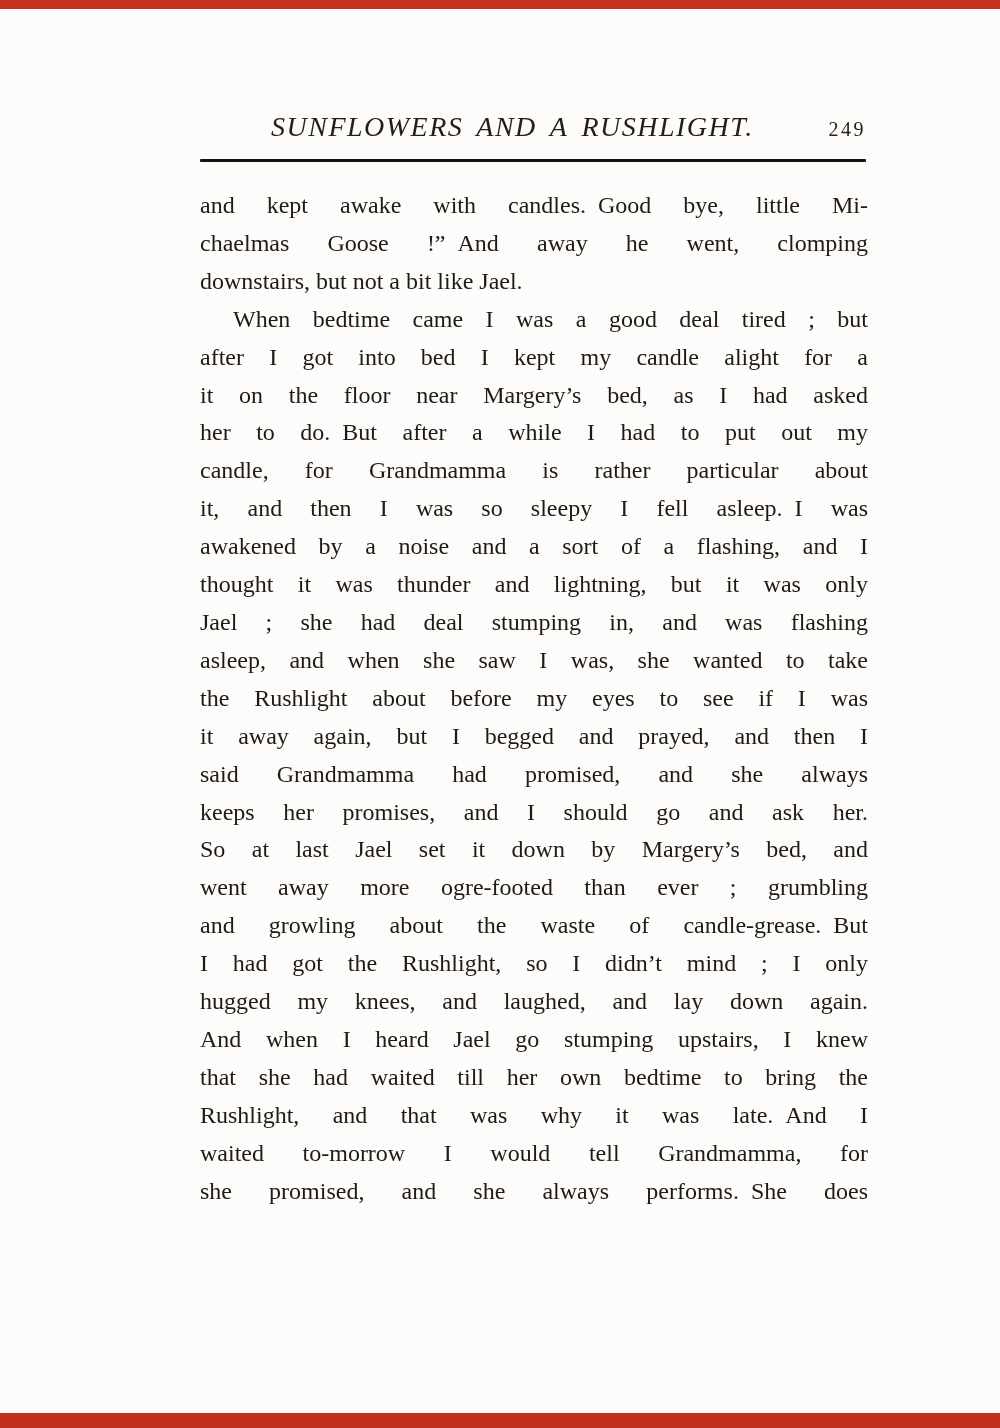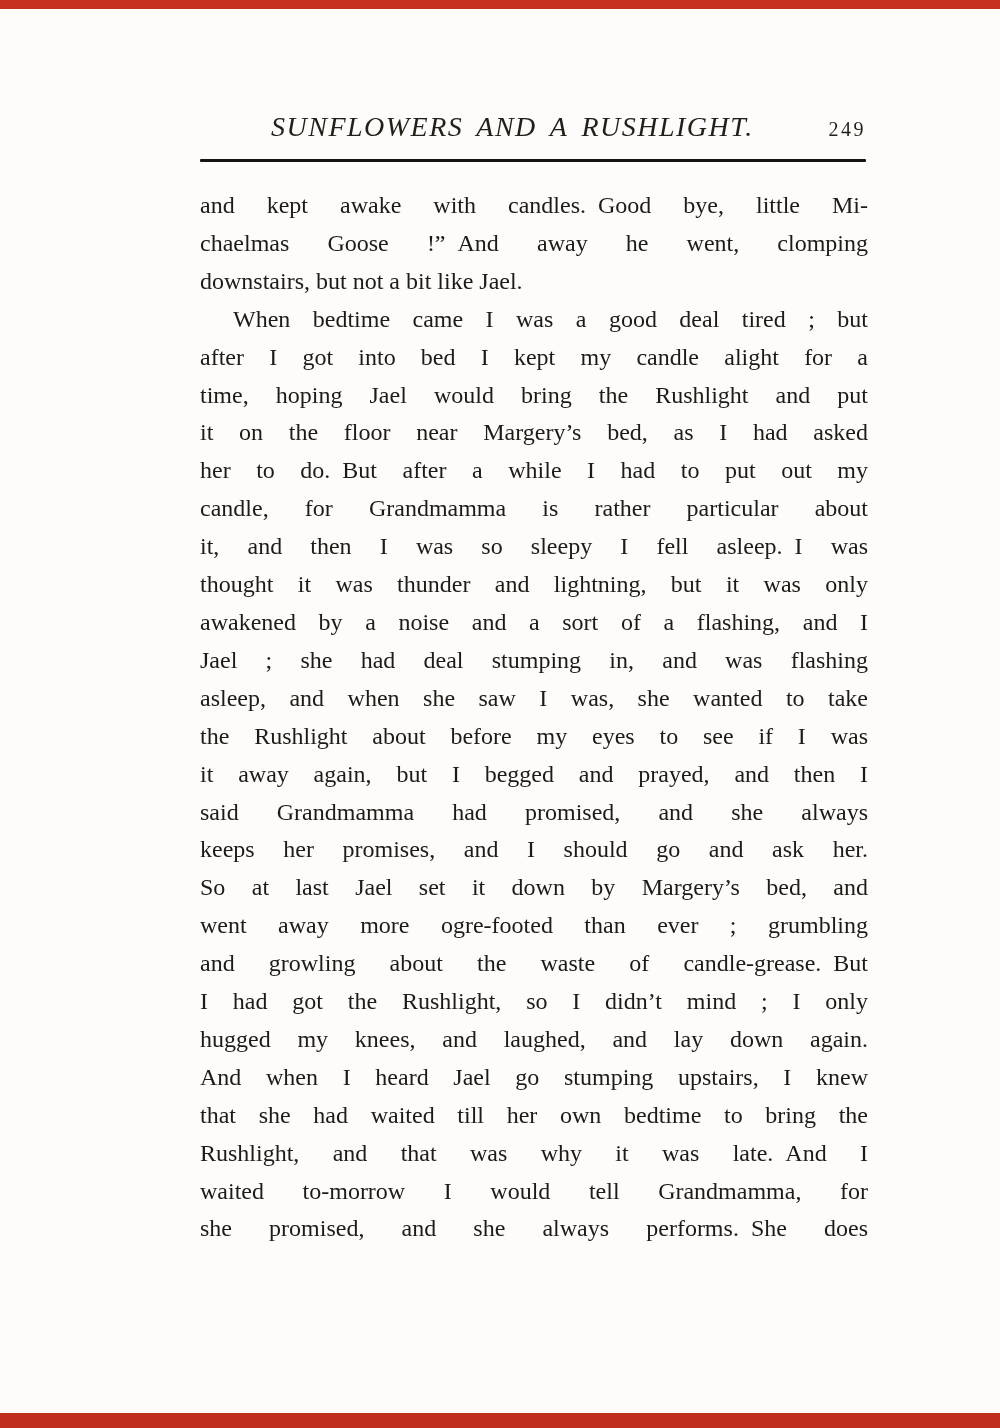--- a/index.html
+++ b/index.html
@@ -73,27 +73,26 @@
   </div>
 
   <div class="head-rule"></div>
 
   <main class="body-text">
       <div class="line">and kept awake with candles. Good bye, little Mi-</div>
       <div class="line">chaelmas Goose !” And away he went, clomping</div>
       <div class="line para-end">downstairs, but not a bit like Jael.</div>
       <div class="line indent">When bedtime came I was a good deal tired ; but</div>
       <div class="line">after I got into bed I kept my candle alight for a</div>
-      <div class="line">time, hoping Jael would bring the Rushlight and put</div>
       <div class="line">it on the floor near Margery’s bed, as I had asked</div>
       <div class="line">her to do. But after a while I had to put out my</div>
       <div class="line">candle, for Grandmamma is rather particular about</div>
       <div class="line">it, and then I was so sleepy I fell asleep. I was</div>
+      <div class="line">awakened by a noise and a sort of a flashing, and I</div>
       <div class="line">thought it was thunder and lightning, but it was only</div>
-      <div class="line">awakened by a noise and a sort of a flashing, and I</div>
       <div class="line">Jael ; she had deal stumping in, and was flashing</div>
       <div class="line">asleep, and when she saw I was, she wanted to take</div>
       <div class="line">the Rushlight about before my eyes to see if I was</div>
       <div class="line">it away again, but I begged and prayed, and then I</div>
       <div class="line">said Grandmamma had promised, and she always</div>
       <div class="line">keeps her promises, and I should go and ask her.</div>
       <div class="line">So at last Jael set it down by Margery’s bed, and</div>
       <div class="line">went away more ogre-footed than ever ; grumbling</div>
       <div class="line">and growling about the waste of candle-grease. But</div>
       <div class="line">I had got the Rushlight, so I didn’t mind ; I only</div>

